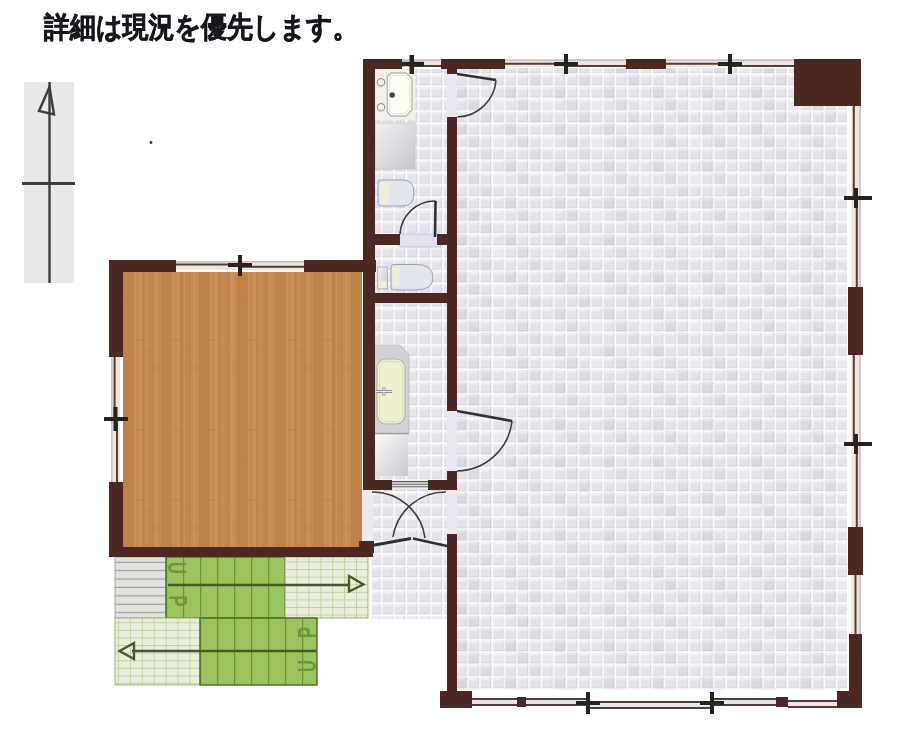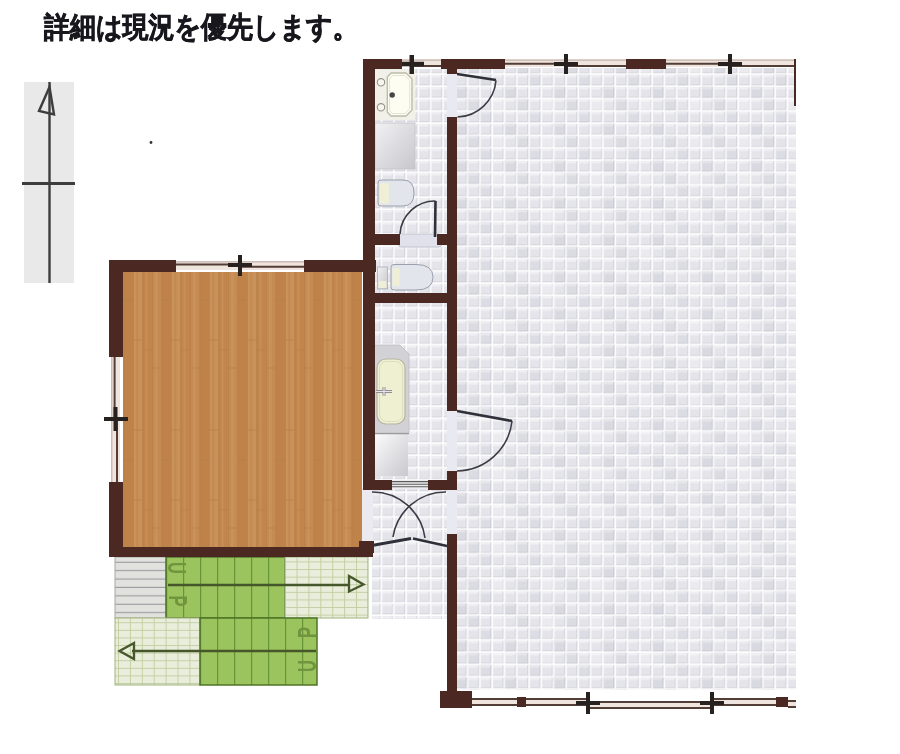--- a/index.html
+++ b/index.html
@@ -1,16 +1,16 @@
 <!DOCTYPE html>
 <html><head>
 <meta charset="utf-8">
 <style>
   html,body{margin:0;padding:0;background:#ffffff;}
-  .wrap{width:796px;height:754px;position:relative;overflow:hidden;background:#fff;}
+  .wrap{width:900px;height:754px;position:relative;overflow:hidden;background:#fff;}
   .title{position:absolute;left:44px;top:8px;font-family:"Liberation Sans",sans-serif;
          font-size:29px;font-weight:bold;color:#17171d;letter-spacing:0px;transform:scaleX(.895);-webkit-text-stroke:0.7px #17171d;transform-origin:left top;white-space:nowrap;}
 </style>
 </head>
 <body>
 <div class="wrap">
   <div class="title">詳細は現況を優先します。</div>
   <svg width="900" height="754" viewBox="0 0 900 754" style="position:absolute;left:0;top:0;">
     <defs>
       <pattern id="tile" width="12.3" height="12.3" patternUnits="userSpaceOnUse">

